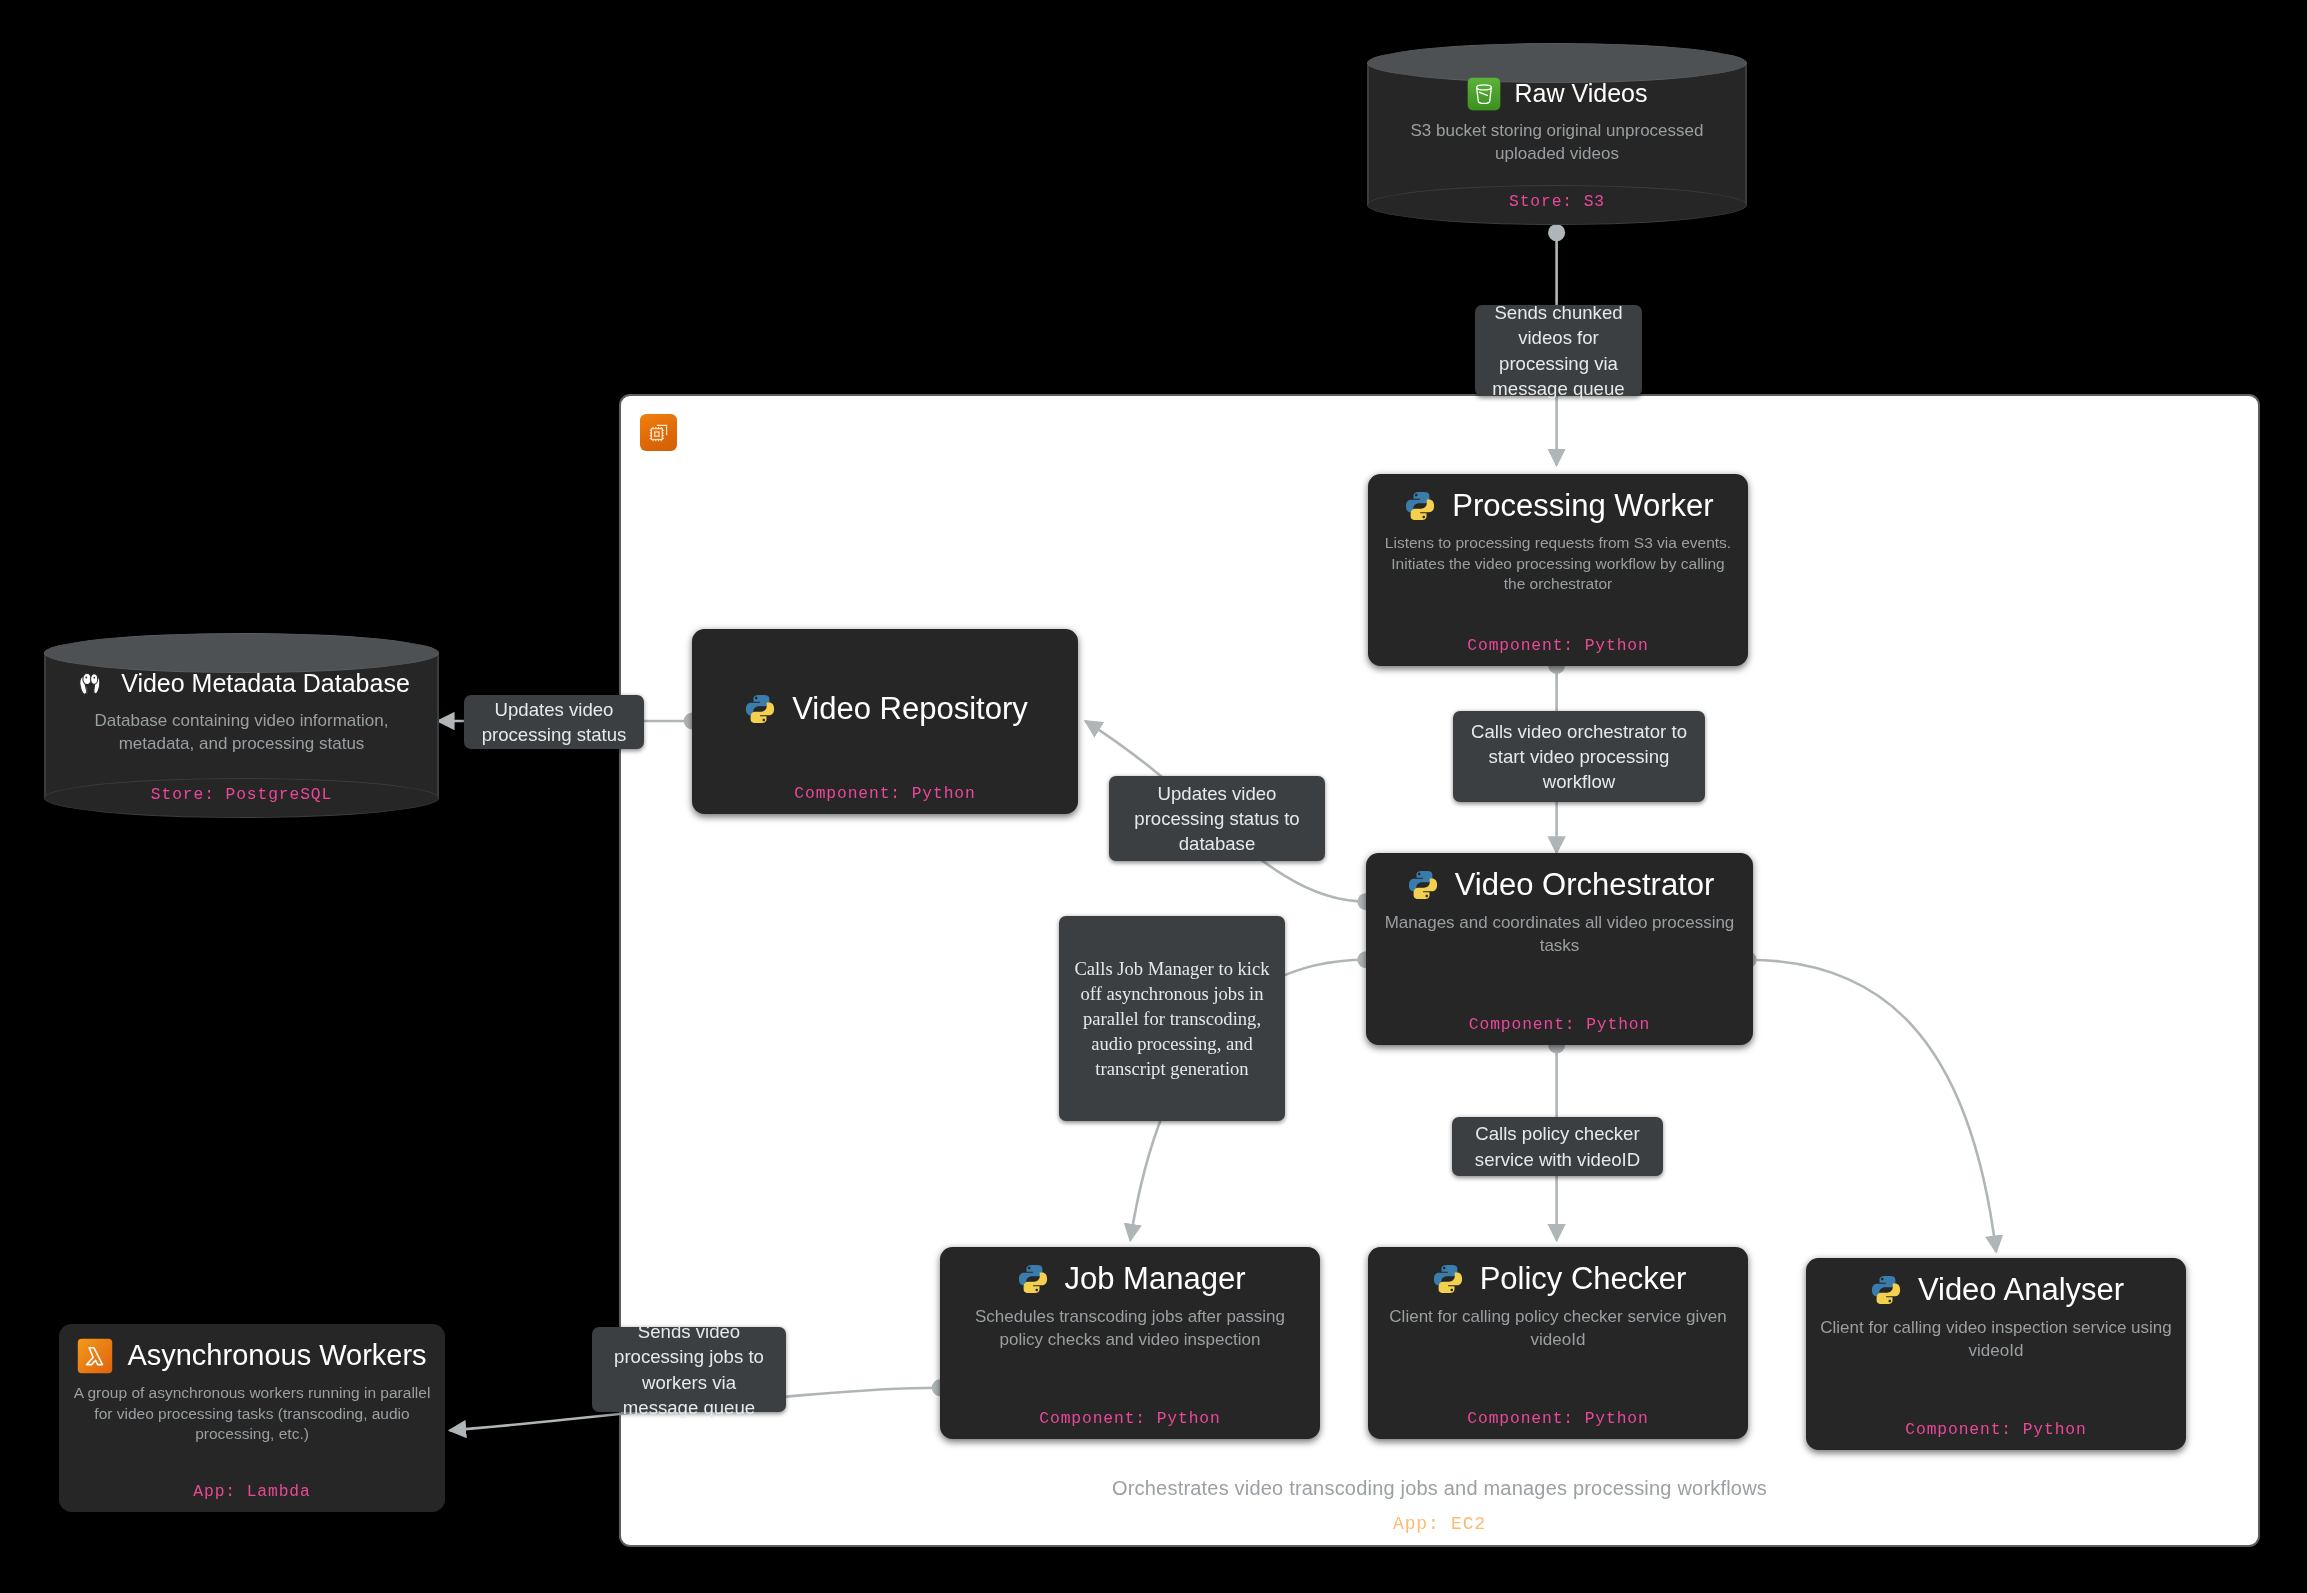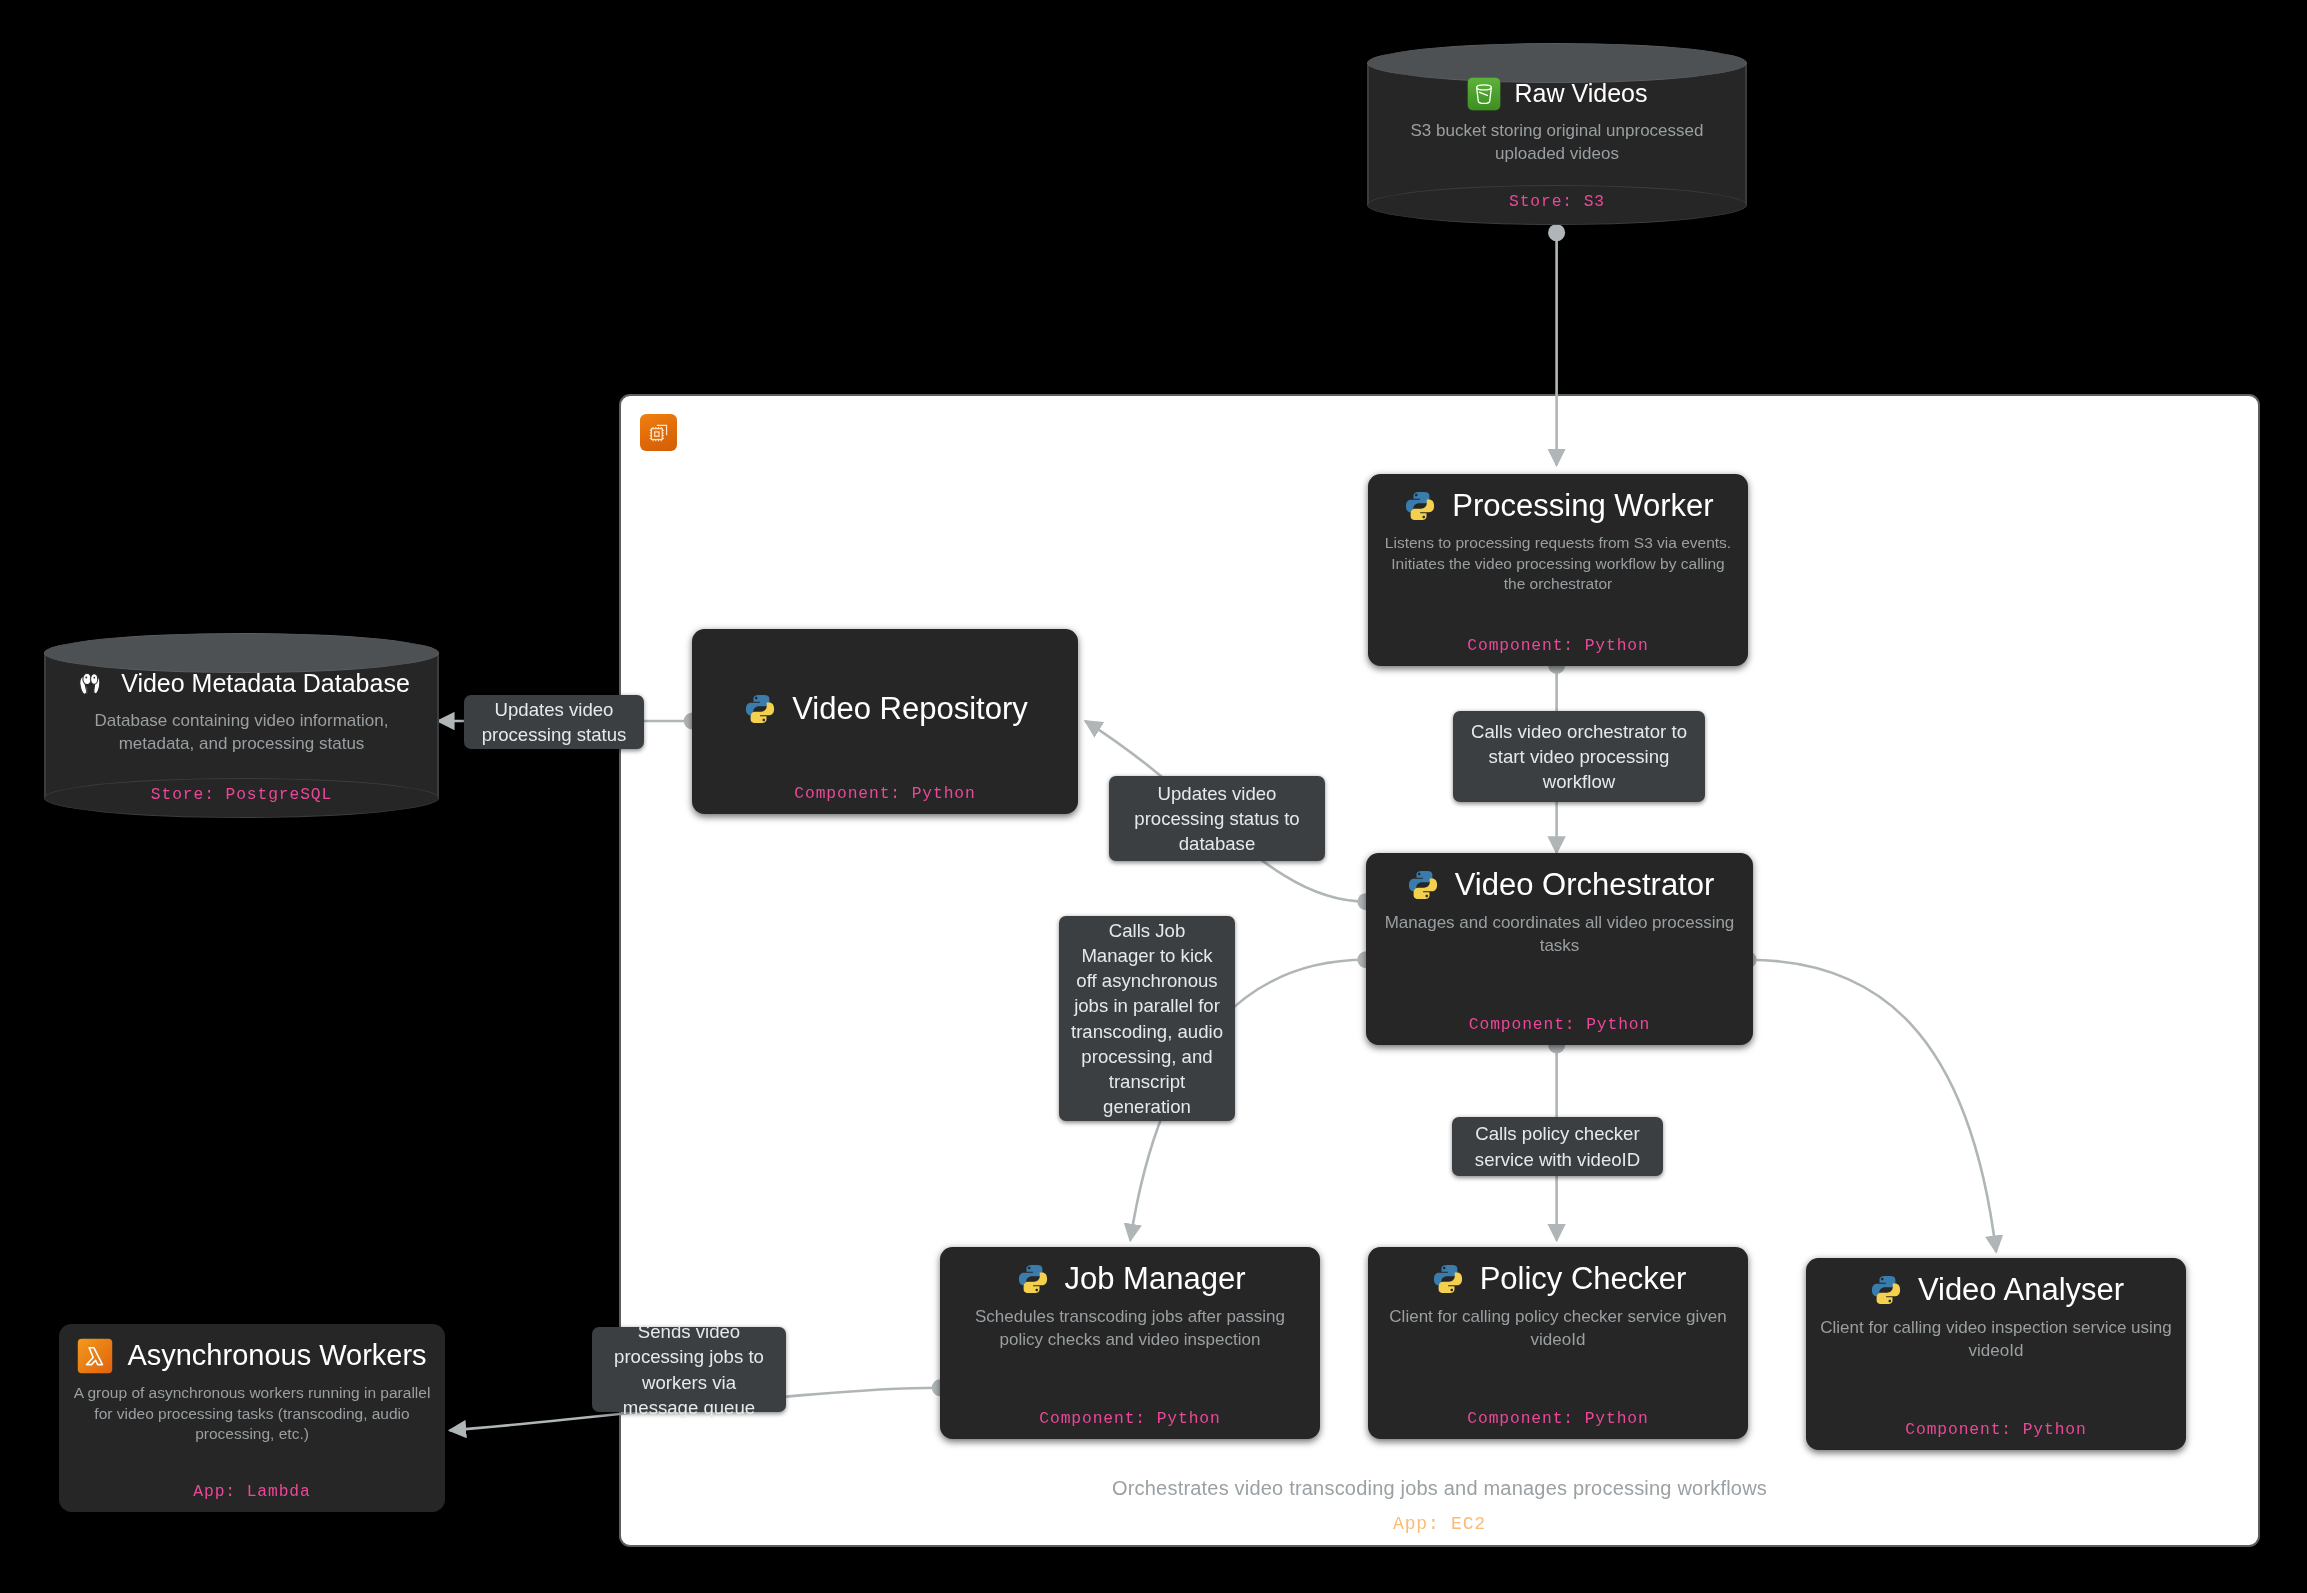--- a/index.html
+++ b/index.html
@@ -294,28 +294,29 @@
           <path d="M22.6 5c-4.3 0-7.9.8-7.9 4.6v4.1h8.2v1.3h-11c-3.9 0-6.9 2.4-6.9 8.1 0 5.4 2.6 8.2 6.5 8.2h2.9v-4.8c0-4 3.3-7 7.2-7h7.5c3.3 0 5.9-2.6 5.9-5.8V9.6C34.9 6.4 32 5 28.6 5zm-4.4 2.5c.9 0 1.6.7 1.6 1.6s-.7 1.6-1.6 1.6-1.6-.7-1.6-1.6.7-1.6 1.6-1.6z" fill="#3a7cab"></path>
           <path d="M23.4 41c4.3 0 7.9-.8 7.9-4.6v-4.1h-8.2v-1.3h11c3.9 0 6.9-2.4 6.9-8.1 0-5.4-2.6-8.2-6.5-8.2h-2.9v4.8c0 4-3.3 7-7.2 7h-7.5c-3.3 0-5.9 2.6-5.9 5.8v4.1C11 39.6 14 41 17.4 41zm4.4-2.5c-.9 0-1.6-.7-1.6-1.6s.7-1.6 1.6-1.6 1.6.7 1.6 1.6-.7 1.6-1.6 1.6z" fill="#f4d04f"></path>
         </svg>
       </span>
       <span class="node-title">Video Analyser</span>
     </div>
     <div class="node-desc">Client for calling video inspection service using videoId</div>
     <div class="node-tech">Component: Python</div>
   </div>
 
+  <div class="elabel" style="left:1475px;top:305px;width:167px;height:91px;">Sends chunked videos for processing via message queue</div>
 
   <div class="elabel" style="left:1453px;top:711px;width:252px;height:91px;">Calls video orchestrator to start video processing workflow</div>
 
   <div class="elabel" style="left:464px;top:695px;width:180px;height:54px;">Updates video processing status</div>
 
   <div class="elabel" style="left:1109px;top:776px;width:216px;height:85px;">Updates video processing status to database</div>
 
-  <div class="elabel" style="left:1059px;top:916px;width:176px;height:205px;">Calls Job Manager to kick off asynchronous jobs in parallel for transcoding, audio processing, and transcript generation</div>
+  <div class="elabel" style="left:1059px;top:916px;width:226px;height:205px;font-family:Liberation Serif, serif;">Calls Job Manager to kick off asynchronous jobs in parallel for transcoding, audio processing, and transcript generation</div>
 
   <div class="elabel" style="left:1452px;top:1117px;width:211px;height:59px;">Calls policy checker service with videoID</div>
 
 
   <div class="elabel" style="left:592px;top:1327px;width:194px;height:85px;">Sends video processing jobs to workers via message queue</div>
 
 </div>
 
 
 </body></html>

